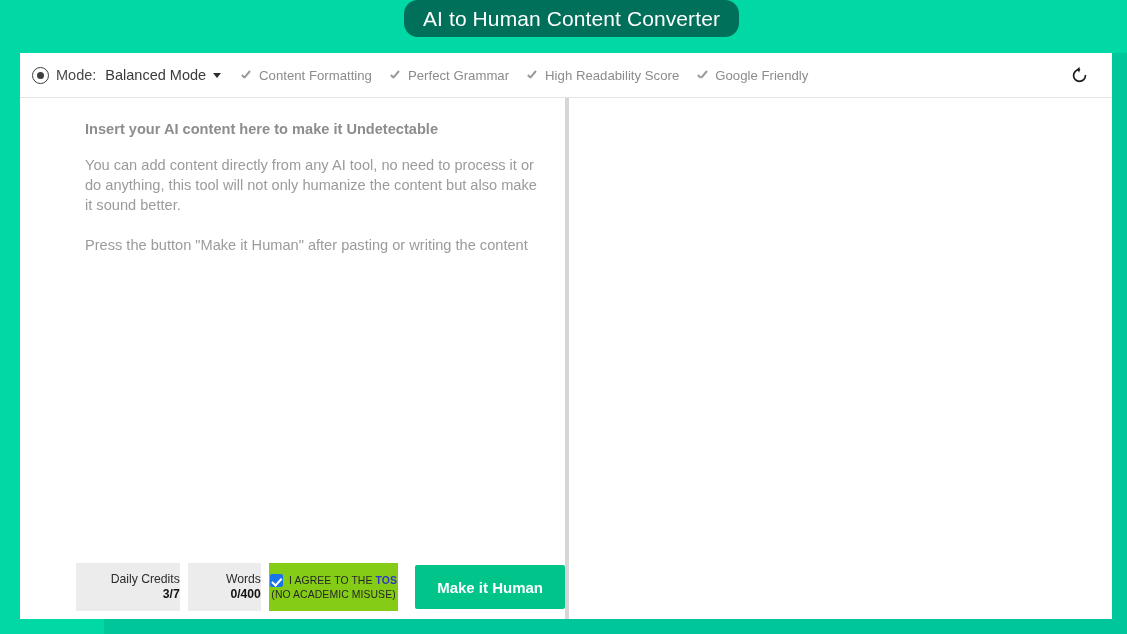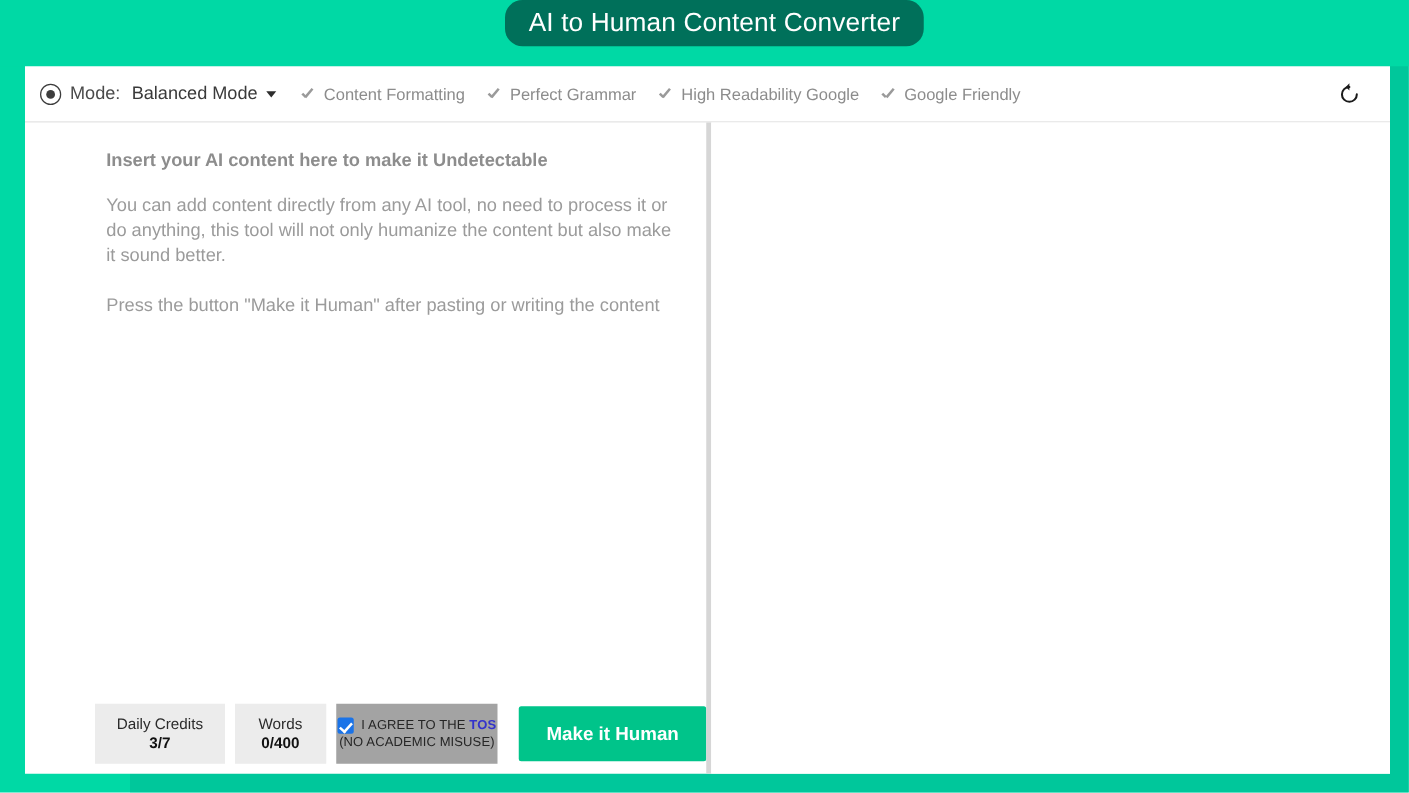--- a/index.html
+++ b/index.html
@@ -233,38 +233,38 @@
     height: 64px;
     min-height: 64px;
     box-sizing: border-box;
   }
   .stat-box {
     background: #ececec;
     width: 122px;
     height: 48px;
     display: flex;
     flex-direction: column;
-    align-items: center;
+    align-items: flex-end;
     justify-content: center;
     box-sizing: border-box;
   }
   .stat-box.narrow { width: 86px; }
   .stat-label {
     font-size: 12.2px;
     color: #2b2b2b;
     line-height: 15px;
   }
   .stat-value {
     font-size: 12.2px;
     font-weight: bold;
     color: #111111;
     line-height: 15px;
   }
   .tos-box {
-    background: #a3a3a3;
+    background: #84cc16;
     width: 152px;
     height: 48px;
     display: flex;
     flex-direction: column;
     align-items: center;
     justify-content: center;
     box-sizing: border-box;
   }
   .tos-row {
     display: flex;
@@ -348,21 +348,21 @@
       <div class="feature">
         <span class="check-icon"></span>
         <span>Content Formatting</span>
       </div>
       <div class="feature">
         <span class="check-icon"></span>
         <span>Perfect Grammar</span>
       </div>
       <div class="feature">
         <span class="check-icon"></span>
-        <span>High Readability Google</span>
+        <span>High Readability Score</span>
       </div>
       <div class="feature">
         <span class="check-icon"></span>
         <span>Google Friendly</span>
       </div>
     </div>
 
     <div class="toolbar-spacer"></div>
 
     <div class="refresh-btn">

